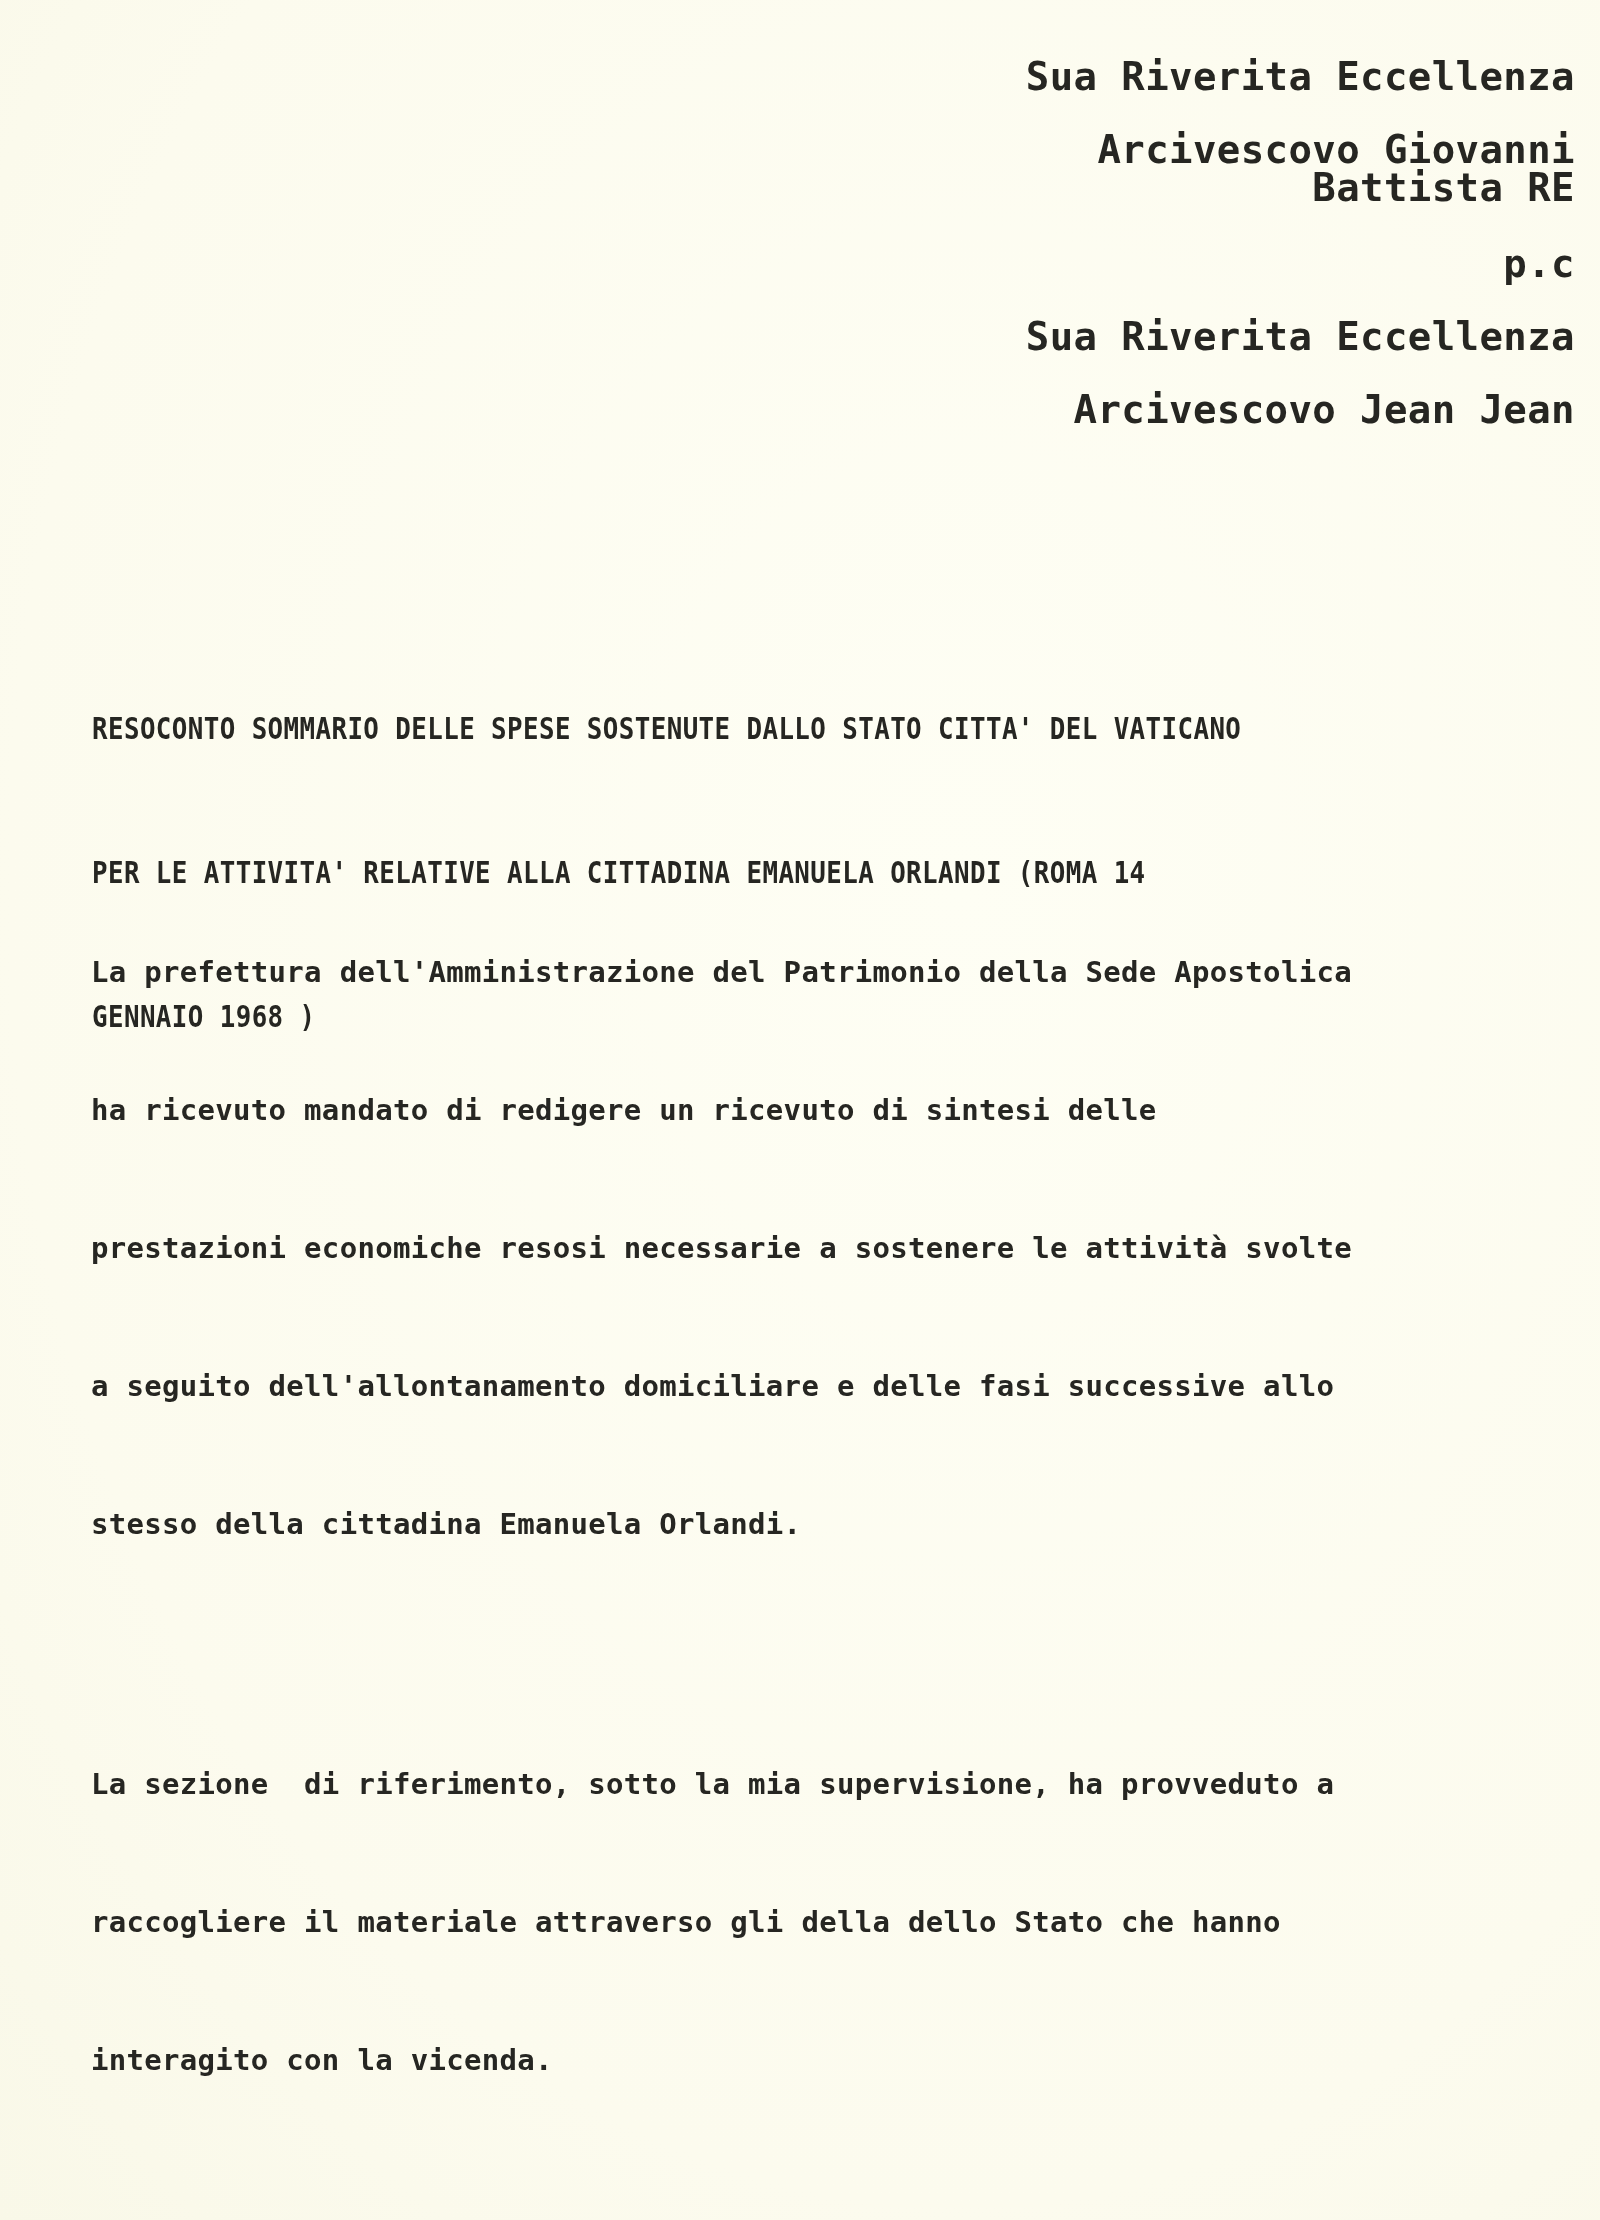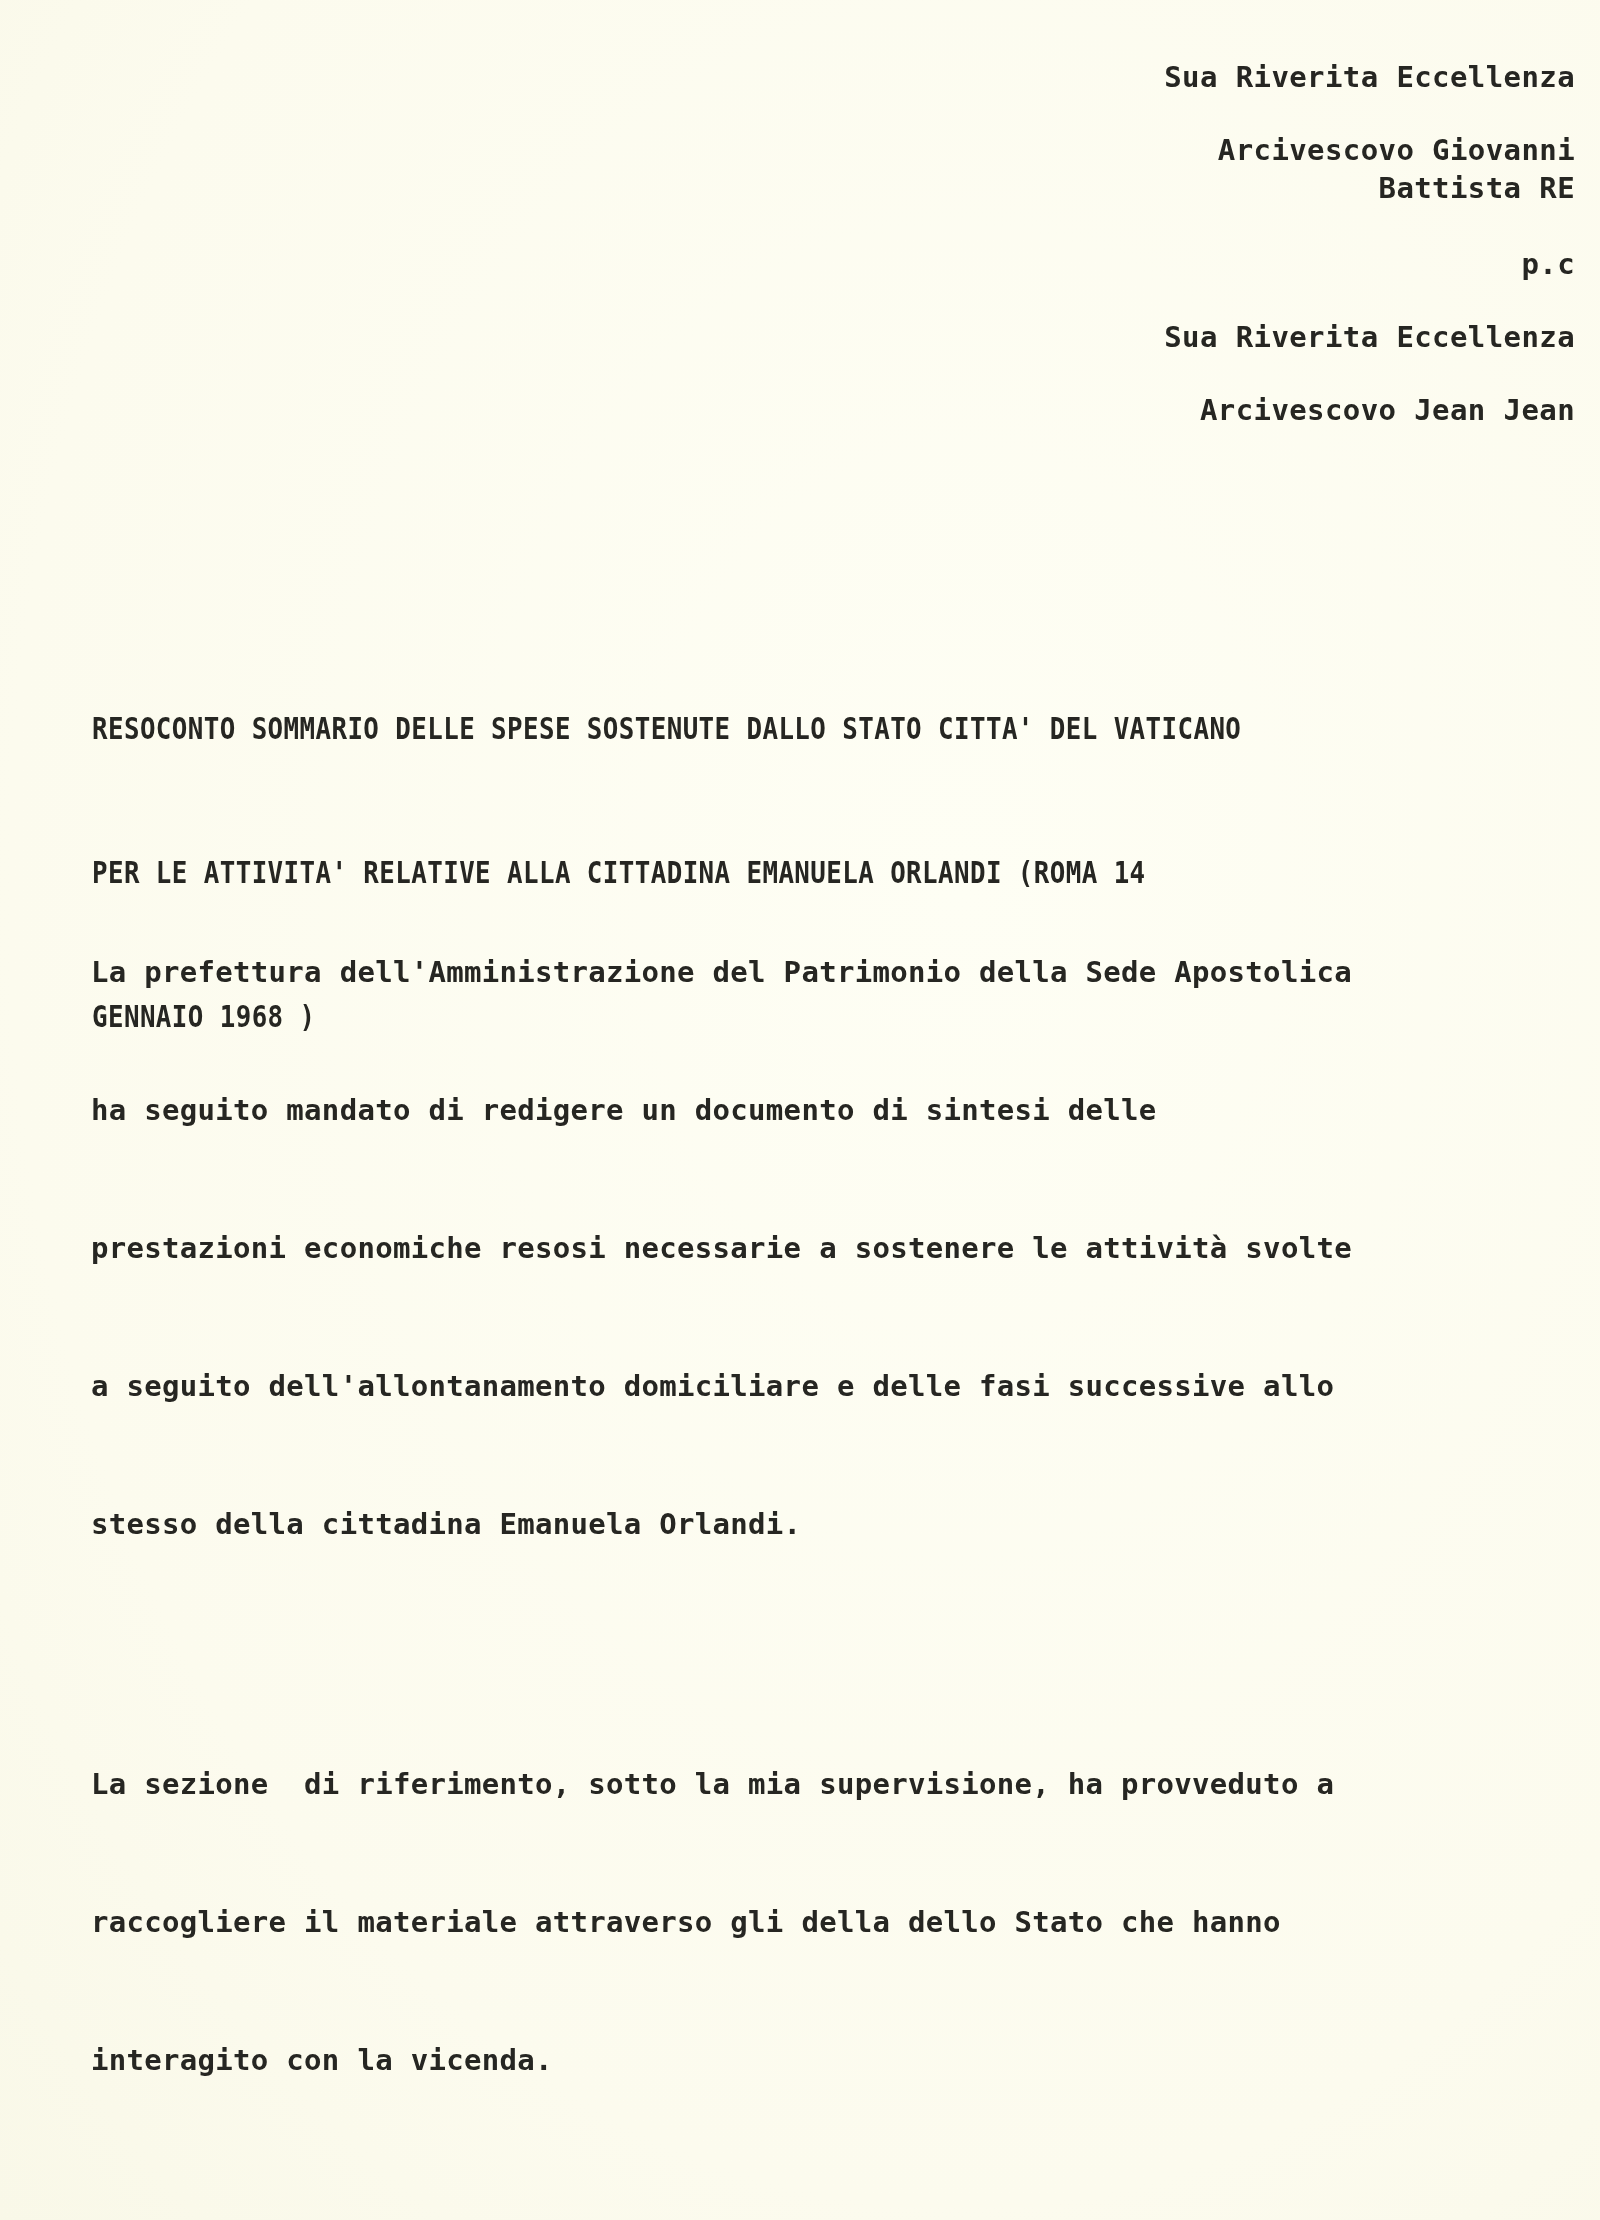--- a/index.html
+++ b/index.html
@@ -21,21 +21,21 @@
       width: 1600px;
       height: 2220px;
       background: radial-gradient(ellipse at 60% 40%, #fefef4 0%, #fcfbee 70%, #f9f8e8 100%);
     }
     .recipients {
       position: absolute;
       right: 25px;
       top: 58px;
       width: 800px;
       text-align: right;
-      font-size: 29px;
+      font-size: 39px;
       line-height: 38px;
       font-weight: bold;
       letter-spacing: 0.4px;
     }
     .recipients .block {
       margin: 0;
     }
     .recipients .gap1 { margin-top: 35px; }
     .recipients .gap-pc { margin-top: 38px; }
     .recipients .gap-sre2 { margin-top: 35px; }
@@ -93,21 +93,21 @@
   <div class="subject">
     <div>RESOCONTO SOMMARIO DELLE SPESE SOSTENUTE DALLO STATO CITTA' DEL VATICANO</div>
     <div>PER LE ATTIVITA' RELATIVE ALLA CITTADINA EMANUELA ORLANDI (ROMA 14</div>
     <div>GENNAIO 1968 )</div>
   </div>
 
   <div class="body">
 
     <div class="para">
       <div>La prefettura dell'Amministrazione del Patrimonio della Sede Apostolica</div>
-      <div>ha seguito mandato di redigere un documento di sintesi delle</div>
+      <div>ha ricevuto mandato di redigere un ricevuto di sintesi delle</div>
       <div>prestazioni economiche resosi necessarie a sostenere le attività svolte</div>
       <div>a seguito dell'allontanamento domiciliare e delle fasi successive allo</div>
       <div>stesso della cittadina Emanuela Orlandi.</div>
     </div>
 
     <div class="para p2">
       <div>La sezione  di riferimento, sotto la mia supervisione, ha provveduto a</div>
       <div>raccogliere il materiale attraverso gli della dello Stato che hanno</div>
       <div>interagito con la vicenda.</div>
     </div>

